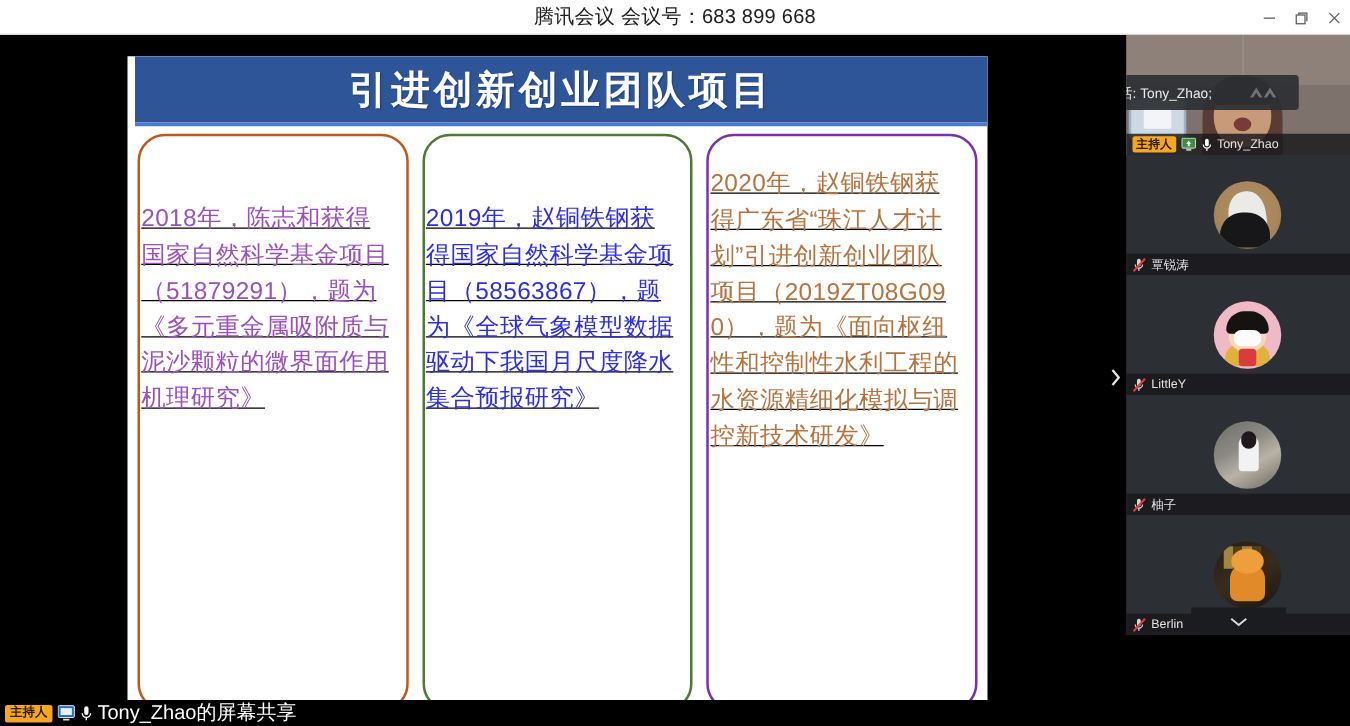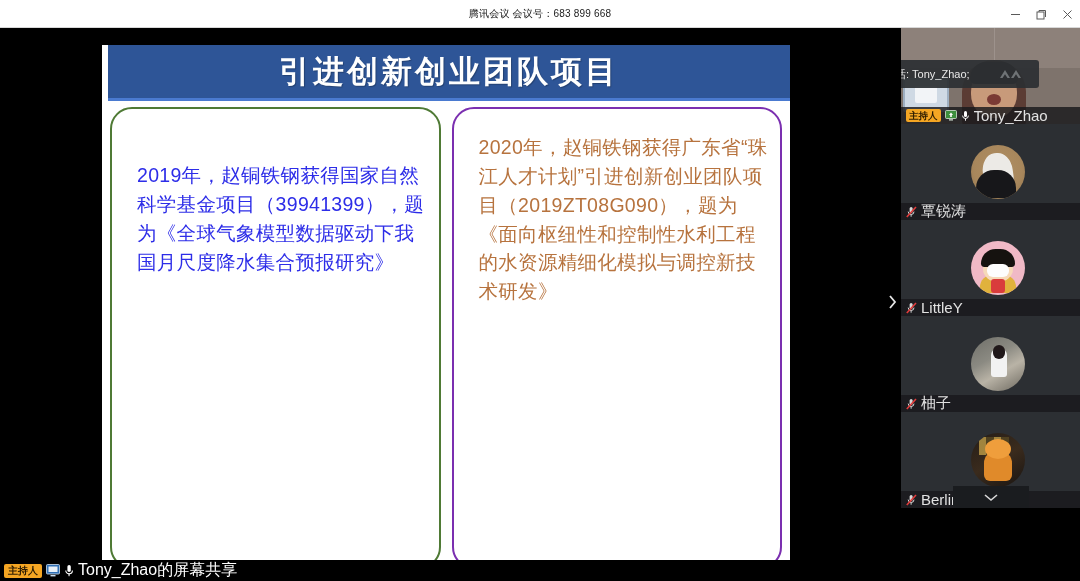--- a/index.html
+++ b/index.html
@@ -17,21 +17,21 @@
 
   
   .titlebar {
     position: absolute; left: 0; top: 0;
     width: 1080px; height: 28px;
     background: #ffffff;
     display: flex; align-items: center; justify-content: center;
     border-bottom: 1px solid #d8d8d8;
   }
   .titlebar-text {
-    font-size: 10px; color: #202020;
+    font-size: 16px; color: #202020;
     letter-spacing: .2px;
   }
   .win-controls {
     position: absolute; right: 0; top: 0;
     height: 28px; display: flex; align-items: stretch;
   }
   .win-btn {
     width: 26px; display: flex; align-items: center; justify-content: center;
     color: #5a5a5a;
   }
@@ -78,21 +78,22 @@
     left: 8px; top: 62px;
     width: 672px; height: 462px;
     display: flex;
     gap: 11px;
   }
   .card {
     flex: 1 1 0;
     border-radius: 22px;
     border: 2px solid #fca5a5;
     background: #ffffff;
-    padding: 52px 10px 10px 25px;
+    padding: 52px 10px 10px 1px;
+    text-decoration: underline;
   }
   .card-text {
     font-size: 19.5px;
     line-height: 1.48;
     letter-spacing: .3px;
     white-space: pre-wrap;
     word-break: break-all;
   }
   .card.c1 { border-color: #c2571c; }
   .card.c1 .card-text { color: #9b4fc0; }
@@ -210,21 +211,21 @@
     display: flex; align-items: center;
     gap: 4px; padding: 0 5px;
     z-index: 3;
   }
   .host-badge {
     background: #f5a623; color: #2a1a00;
     font-size: 9.5px; line-height: 13px;
     padding: 0 3px; border-radius: 2px;
     font-weight: bold;
   }
-  .name-txt { font-size: 15px; color: #e2e2e2; white-space: nowrap; overflow: hidden; }
+  .name-txt { font-size: 10px; color: #e2e2e2; white-space: nowrap; overflow: hidden; }
   .mini-icon { display: flex; align-items: center; }
 
   .avatar {
     position: absolute; left: 50%; top: 50%;
     transform: translate(-50%,-50%);
     width: 54px; height: 54px; border-radius: 50%;
     overflow: hidden;
   }
   .av-qin { background: radial-gradient(circle at 50% 45%, #b08f63 0%, #a8875c 60%, #8d7049 100%); }
   .av-qin:after {
@@ -350,22 +351,25 @@
 
   <div class="stage">
     <div class="slide">
 
       <div class="slide-banner">
         <span class="slide-title">引进创新创业团队项目</span>
       </div>
       <div class="slide-banner-accent"></div>
 
       <div class="cards">
+        <div class="card c1">
+          <div class="card-text">2018年，陈志和获得国家自然科学基金项目（51879291），题为《多元重金属吸附质与泥沙颗粒的微界面作用机理研究》</div>
+        </div>
         <div class="card c2">
-          <div class="card-text">2019年，赵铜铁钢获得国家自然科学基金项目（39941399），题为《全球气象模型数据驱动下我国月尺度降水集合预报研究》</div>
+          <div class="card-text">2019年，赵铜铁钢获得国家自然科学基金项目（58563867），题为《全球气象模型数据驱动下我国月尺度降水集合预报研究》</div>
         </div>
         <div class="card c3">
           <div class="card-text">2020年，赵铜铁钢获得广东省“珠江人才计划”引进创新创业团队项目（2019ZT08G090），题为《面向枢纽性和控制性水利工程的水资源精细化模拟与调控新技术研发》</div>
         </div>
       </div>
 
       <div class="slide-number">14</div>
     </div>
   </div>
 

